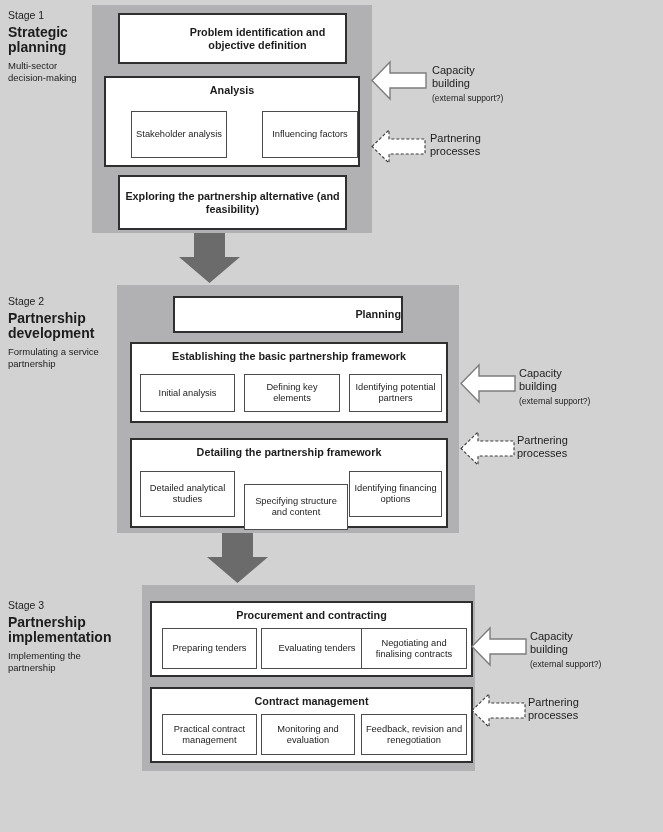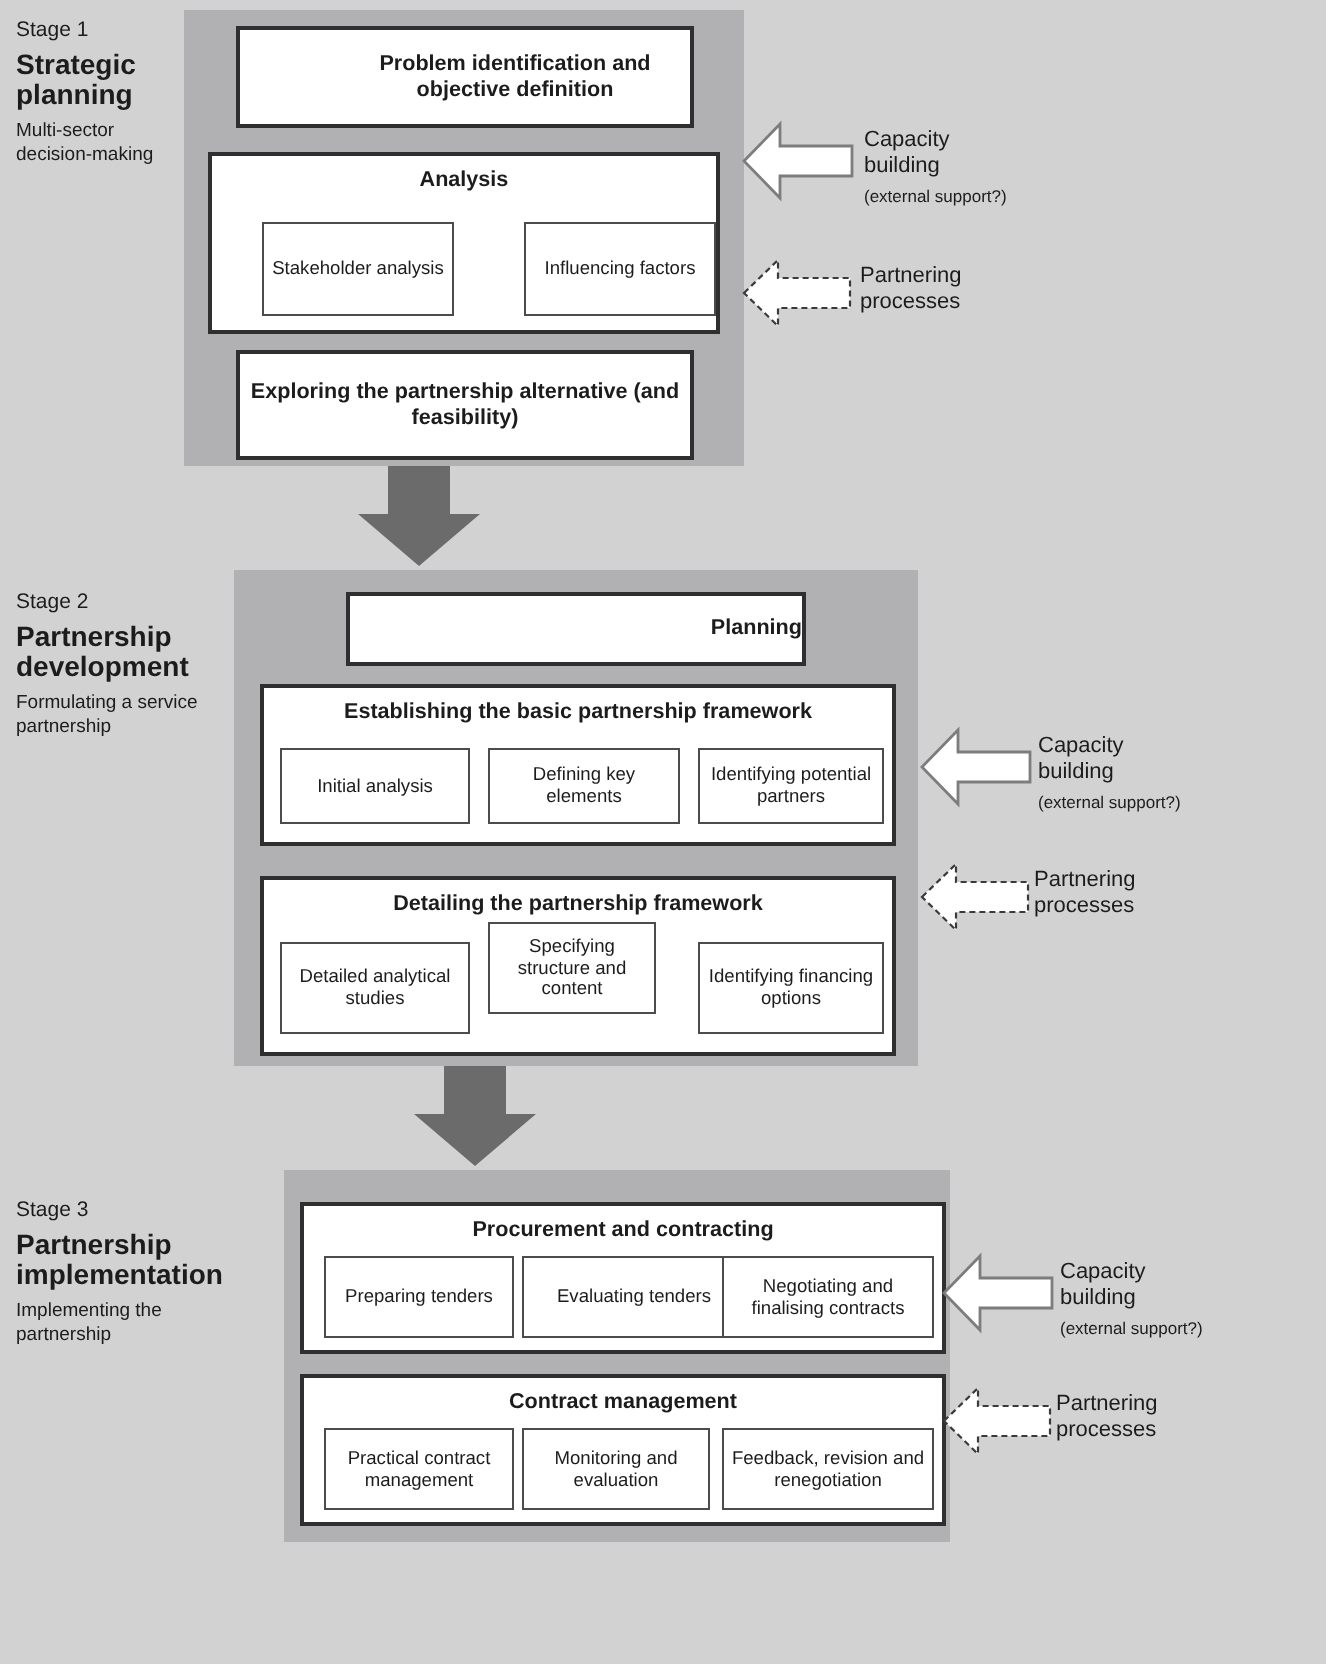--- a/index.html
+++ b/index.html
@@ -87,21 +87,21 @@
     </div>
     <div class="wbox" style="left:13px;top:57px;width:318px;height:81px">
       <div class="box-h head-top">Establishing the basic partnership framework</div>
       <div class="sbox" style="left:8px;top:30px;width:95px;height:38px">Initial analysis</div>
       <div class="sbox" style="left:112px;top:30px;width:96px;height:38px">Defining key elements</div>
       <div class="sbox" style="left:217px;top:30px;width:93px;height:38px">Identifying potential partners</div>
     </div>
     <div class="wbox" style="left:13px;top:153px;width:318px;height:90px">
       <div class="box-h head-top">Detailing the partnership framework</div>
       <div class="sbox" style="left:8px;top:31px;width:95px;height:46px">Detailed analytical studies</div>
-      <div class="sbox" style="left:112px;top:21px;width:84px;height:46px">Specifying structure and content</div>
+      <div class="sbox" style="left:112px;top:44px;width:104px;height:46px">Specifying structure and content</div>
       <div class="sbox" style="left:217px;top:31px;width:93px;height:46px">Identifying financing options</div>
     </div>
   </div>
 
   <svg class="solid-arrow abs" style="left:460px;top:363px" width="57" height="41" viewBox="0 0 57 41">
     <polygon points="1,20.5 19,2 19,13 55,13 55,28 19,28 19,39"></polygon>
   </svg>
   <div class="anno-label" style="left:519px;top:367px;width:58px">Capacity building</div>
   <div class="anno-note" style="left:519px;top:396px">(external support?)</div>
   <svg class="dashed-arrow abs" style="left:460px;top:429px" width="56" height="39" viewBox="0 0 56 39">

